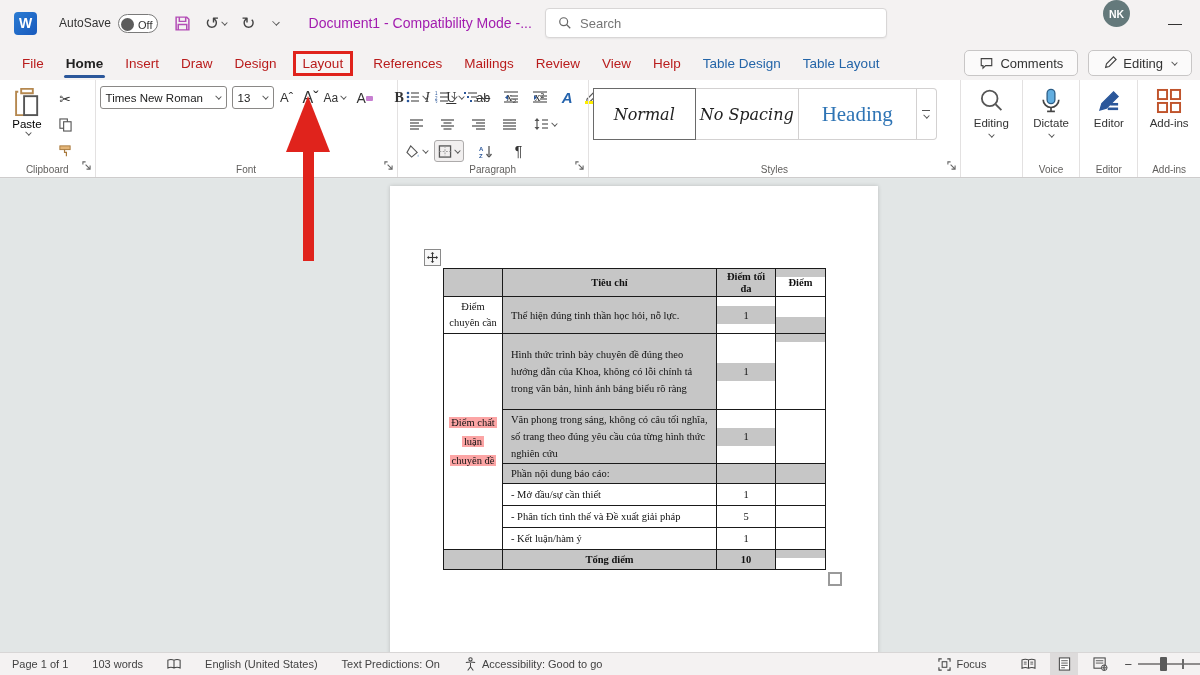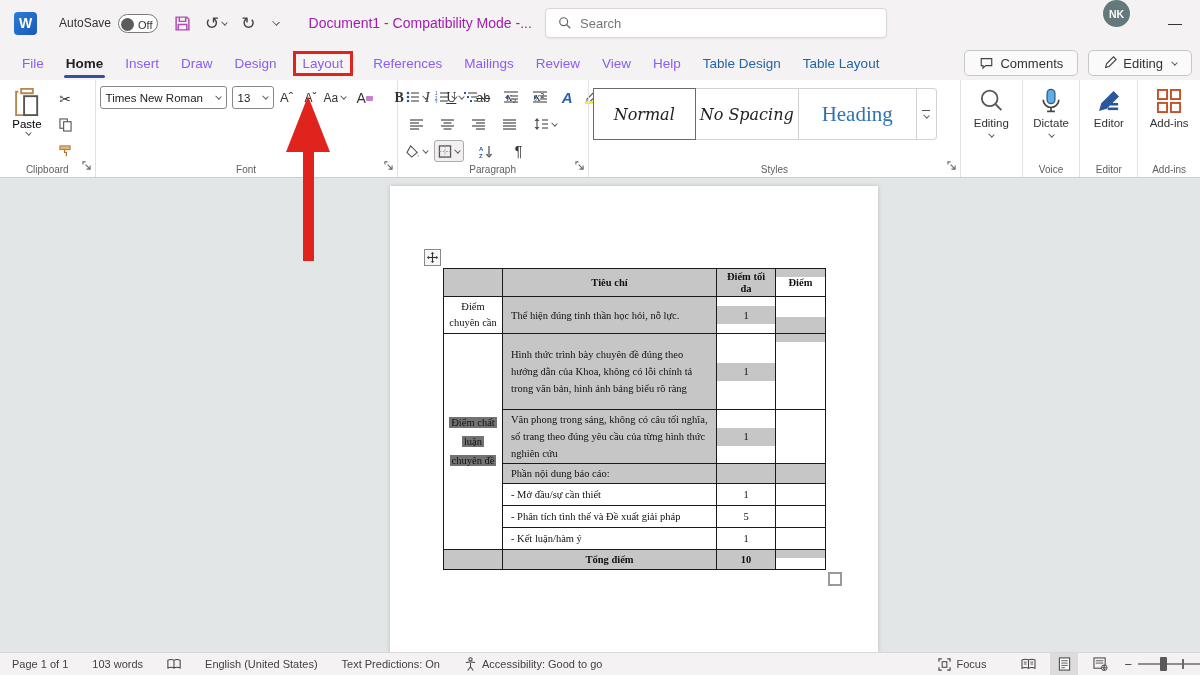--- a/index.html
+++ b/index.html
@@ -16,21 +16,21 @@
   .toggle-text { font-size:11px; color:#333; }
   .qat-btn { margin-left:14px; font-size:17px; color:#444; display:flex; align-items:center; background:none; border:none; cursor:default; }
   .doc-title { margin-left:30px; font-size:14px; color:#a21caf; white-space:nowrap; }
   .searchbox { position:absolute; left:545px; top:8px; width:342px; height:30px; background:#fff; border:1px solid #d8d6d6; border-radius:4px; display:flex; align-items:center; padding-left:12px; gap:8px; box-shadow:0 1px 2px rgba(0,0,0,.06); }
   .searchbox input { border:none; outline:none; font-size:13px; color:#666; width:250px; background:transparent; font-family:"Liberation Sans",sans-serif; }
   .avatar { position:absolute; left:1103px; top:0; width:27px; height:27px; border-radius:50%; background:#64797b; color:#fff; font-size:10.5px; font-weight:bold; display:flex; align-items:center; justify-content:center; }
   .win-min { position:absolute; left:1160px; top:12px; width:30px; height:22px; display:flex; align-items:center; justify-content:center; color:#333; font-size:14px; }
 
   
   #tabrow { position:absolute; top:46px; left:0; width:1200px; height:34px; background:#f4f2f2; display:flex; align-items:center; }
-  .tab { font-size:13.5px; color:#8b5cf6; padding:4px 2px; margin-left:18px; white-space:nowrap; position:relative; cursor:default; }
+  .tab { font-size:13.5px; color:#b91c1c; padding:4px 2px; margin-left:18px; white-space:nowrap; position:relative; cursor:default; }
   .tab.first { margin-left:20px; }
   .tab.active { font-weight:bold; color:#222; }
   .tab.active::after { content:""; position:absolute; left:0; right:0; bottom:-3px; height:3px; background:#2b579a; border-radius:2px; }
   .tab.contextual { color:#2465a8; }
   .tab.redboxed { border:3px solid #e0231c; padding:2px 7px; margin-left:14px; background:#f7f5f5; }
   .tr-buttons { margin-left:auto; display:flex; gap:10px; margin-right:8px; }
   .pill-btn { display:flex; align-items:center; gap:6px; border:1px solid #c8c6c6; border-radius:5px; background:#fbfafa; height:26px; padding:0 14px; font-size:13px; color:#333; }
 
   
   #ribbon { position:absolute; top:80px; left:0; width:1200px; height:98px; background:#fff; border-bottom:1px solid #cecccc; display:flex; }
@@ -71,21 +71,21 @@
   #page { position:absolute; left:390px; top:7px; width:488px; height:470px; background:#fff; box-shadow:0 0 4px rgba(0,0,0,.18); }
   #vtable { position:absolute; left:53px; top:82px; border-collapse:collapse; table-layout:fixed; font-family:"Liberation Serif","DejaVu Serif",serif; font-size:10.5px; color:#111; }
   #vtable td { border:1px solid #1a1a1a; padding:1px 5px; vertical-align:middle; background:#fff; overflow:hidden; }
   #vtable .g { background:#c6c6c6; }
   #vtable .bmid { background-color:#fff; background-image:linear-gradient(#c6c6c6,#c6c6c6); background-size:100% 18px; background-position:center; background-repeat:no-repeat; }
   #vtable .btop { background-color:#fff; background-image:linear-gradient(#c6c6c6,#c6c6c6); background-size:100% 8px; background-position:top; background-repeat:no-repeat; }
   #vtable .bbot { background-color:#fff; background-image:linear-gradient(#c6c6c6,#c6c6c6); background-size:100% 16px; background-position:bottom; background-repeat:no-repeat; }
   #vtable .c { text-align:center; }
   #vtable .b { font-weight:bold; }
   #vtable .crit { line-height:17px; padding-left:8px; padding-right:6px; }
-  .hl { background:#737373; padding:0 2px; }
+  .hl { background:#fca5a5; padding:0 2px; }
   #move-handle { position:absolute; left:34px; top:63px; width:17px; height:17px; border:1px solid #8a8a8a; background:#f7f7f7; display:flex; align-items:center; justify-content:center; }
   #resize-handle { position:absolute; left:438px; top:386px; width:14px; height:14px; border:2px solid #9a9a9a; background:#fff; }
 
   
   #arrow-head { position:absolute; left:286px; top:96px; width:0; height:0; border-left:22px solid transparent; border-right:22px solid transparent; border-bottom:56px solid #e0231c; z-index:50; }
   #arrow-shaft { position:absolute; left:303px; top:148px; width:11px; height:113px; background:#e0231c; z-index:50; }
 
   
   #statusbar { position:absolute; top:652px; left:0; width:1200px; height:23px; background:#f4f2f2; border-top:1px solid #d8d6d6; display:flex; align-items:center; font-size:11px; color:#424242; }
   .sb-item { display:flex; align-items:center; gap:5px; padding:0 12px; height:100%; }
@@ -207,21 +207,21 @@
       <div class="frow">
         <span class="combo" style="width:127px;">
             <span>Times New Roman</span>
             <span class="chev sm"></span>
           </span>
         <span class="combo" style="width:42px; margin-left:3px;">
             <span>13</span>
             <span class="chev sm"></span>
           </span>
         <span class="mini" style="font-size:13px;">Aˆ</span>
-        <span class="mini" style="font-size:12px;">Aˇ</span>
+        <span class="mini" style="font-size:16px;">Aˇ</span>
         <span class="mini">
             <span>Aa</span>
             <span class="chev sm"></span>
           </span>
         <span class="mini" style="margin-left:6px;">
             <span style="font-size:14px;">A</span>
             <svg width="8" height="8" viewBox="0 0 8 8">
               <rect x="0" y="2" width="7" height="5" rx="1" fill="#c77fd1"></rect>
             </svg>
           </span>

